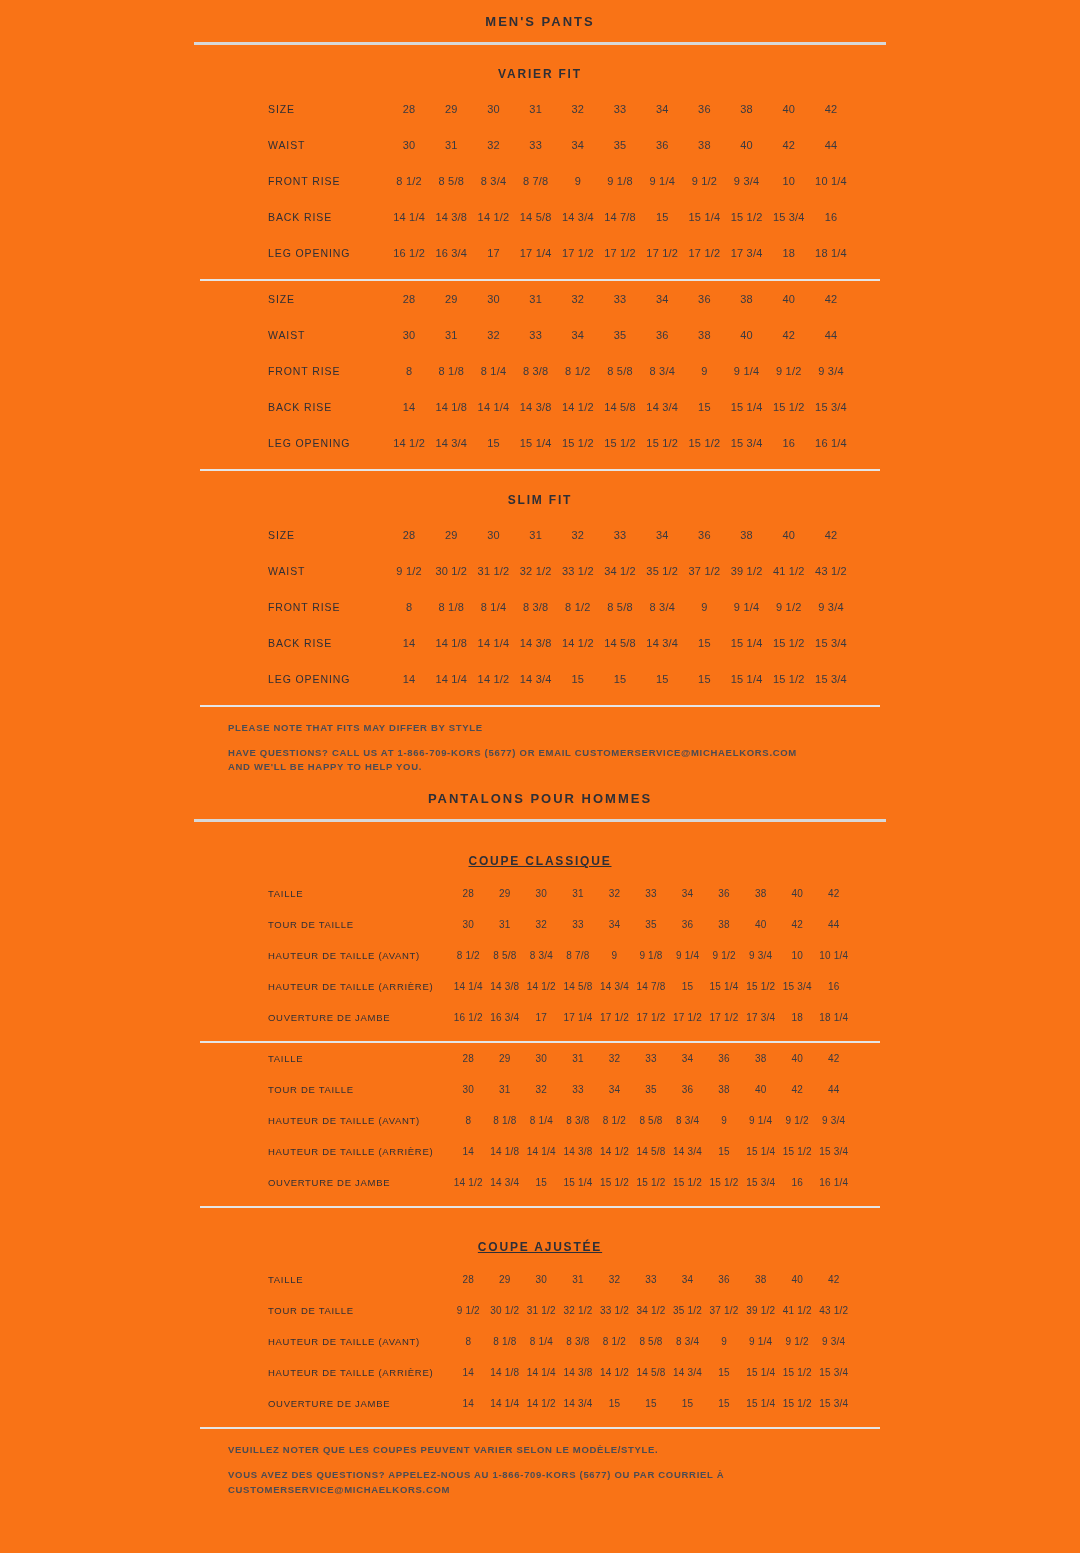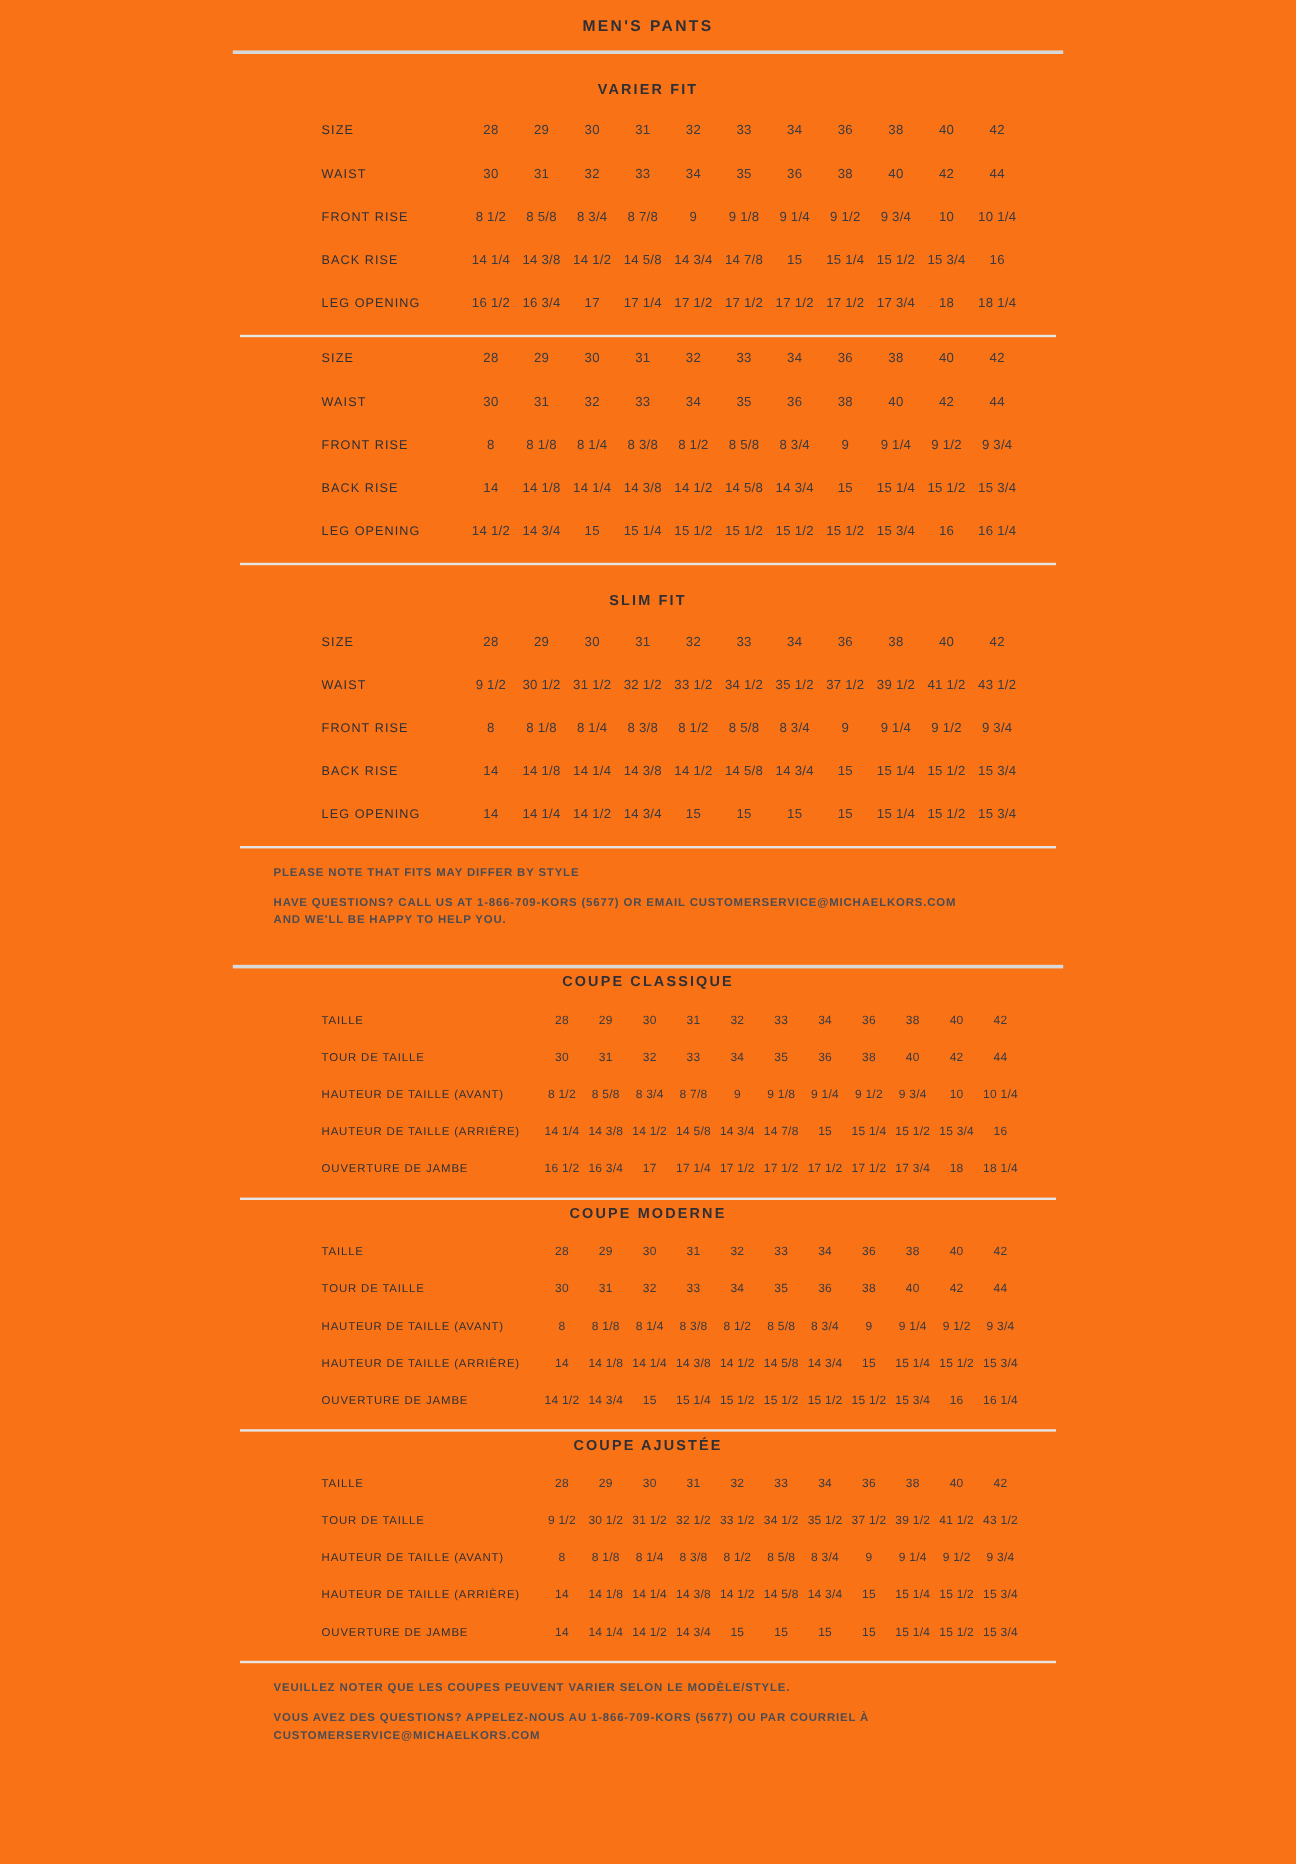--- a/index.html
+++ b/index.html
@@ -33,21 +33,21 @@
   }
   .t-cell {
     flex: 1 1 0; text-align: center;
     font-size: 11px; letter-spacing: 0.2px; color: #3a3a41;
     white-space: nowrap;
   }
   
   .fr .t-row { height: 31px; }
   .fr .t-label { width: 182px; font-size: 9.5px; letter-spacing: 0.7px; }
   .fr .t-cell { font-size: 10px; }
-  .fr .section-title { padding: 4px 0 10px 0; }
+  .fr .section-title { padding: 32px 0 10px 0; text-decoration: underline; }
   .notes { padding: 14px 28px 2px 28px; }
   .notes p {
     margin: 0 0 10px 0;
     font-size: 9.5px; letter-spacing: 0.7px; line-height: 1.55;
     color: #4c4c53;
     font-weight: bold;
   }
   .fr-title-block { padding-top: 4px; }
 </style>
 </head>
@@ -288,20 +288,21 @@
           <div class="rule light"></div>
         </section>
       </div>
 
     <div class="notes">
       <p>PLEASE NOTE THAT FITS MAY DIFFER BY STYLE</p>
       <p><span>HAVE QUESTIONS? CALL US AT 1-866-709-KORS (5677) OR EMAIL CUSTOMERSERVICE@MICHAELKORS.COM</span><br><span>AND WE'LL BE HAPPY TO HELP YOU.</span></p>
     </div>
 
     <div class="fr-title-block">
+      <h1 class="main-title">PANTALONS POUR HOMMES</h1>
       <div class="rule strong"></div>
     </div>
 
     <div id="fr-tables" class="fr">
         <section class="fit-section">
           <h2 class="section-title">COUPE CLASSIQUE</h2>
           <div class="fit-table">
             <div class="t-row">
               <div class="t-label">TAILLE</div>
               <div class="t-cell">28</div>
@@ -369,21 +370,20 @@
               <div class="t-cell">17 1/2</div>
               <div class="t-cell">17 1/2</div>
               <div class="t-cell">17 3/4</div>
               <div class="t-cell">18</div>
               <div class="t-cell">18 1/4</div>
             </div>
           </div>
           <div class="rule light"></div>
         </section>
         <section class="fit-section">
-          <h2 class="section-title">COUPE MODERNE</h2>
           <div class="fit-table">
             <div class="t-row">
               <div class="t-label">TAILLE</div>
               <div class="t-cell">28</div>
               <div class="t-cell">29</div>
               <div class="t-cell">30</div>
               <div class="t-cell">31</div>
               <div class="t-cell">32</div>
               <div class="t-cell">33</div>
               <div class="t-cell">34</div>

